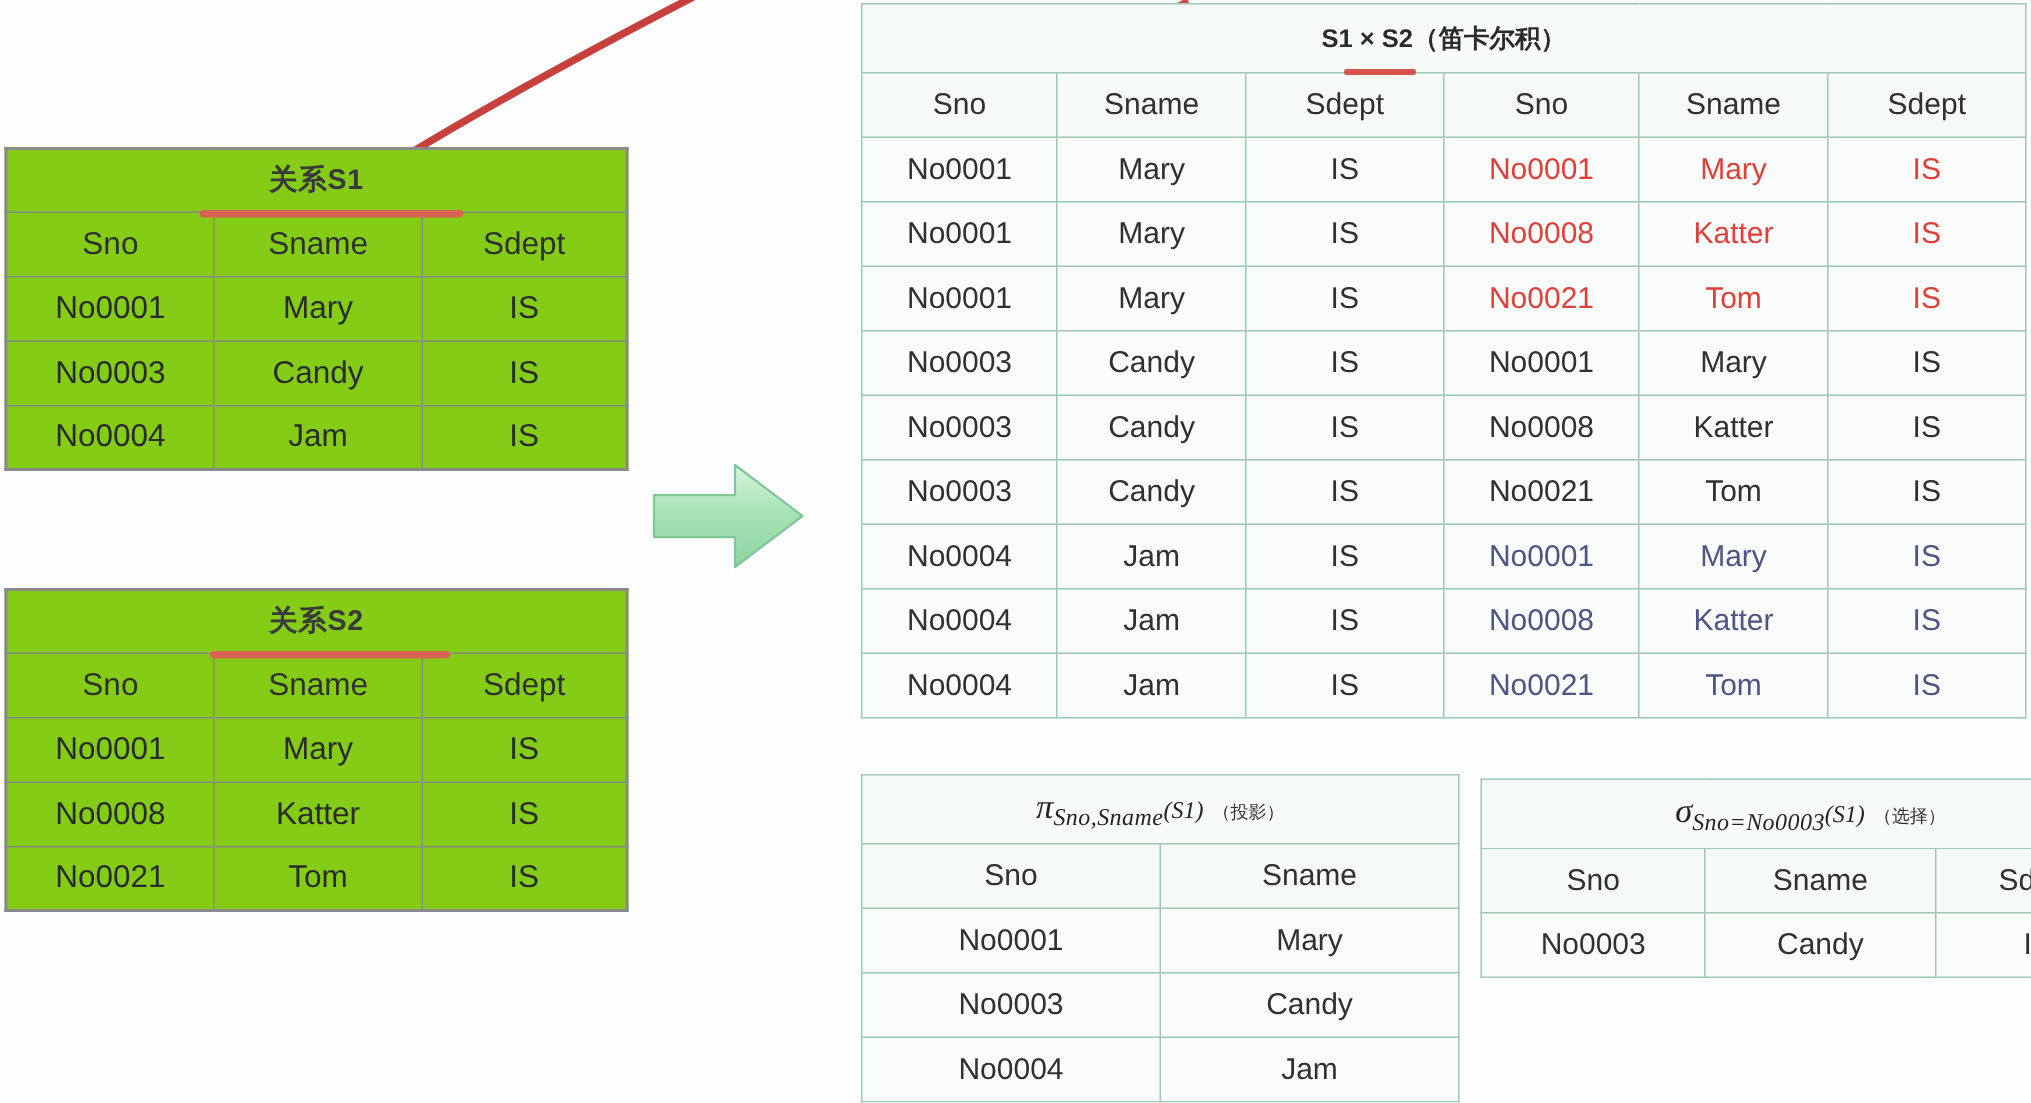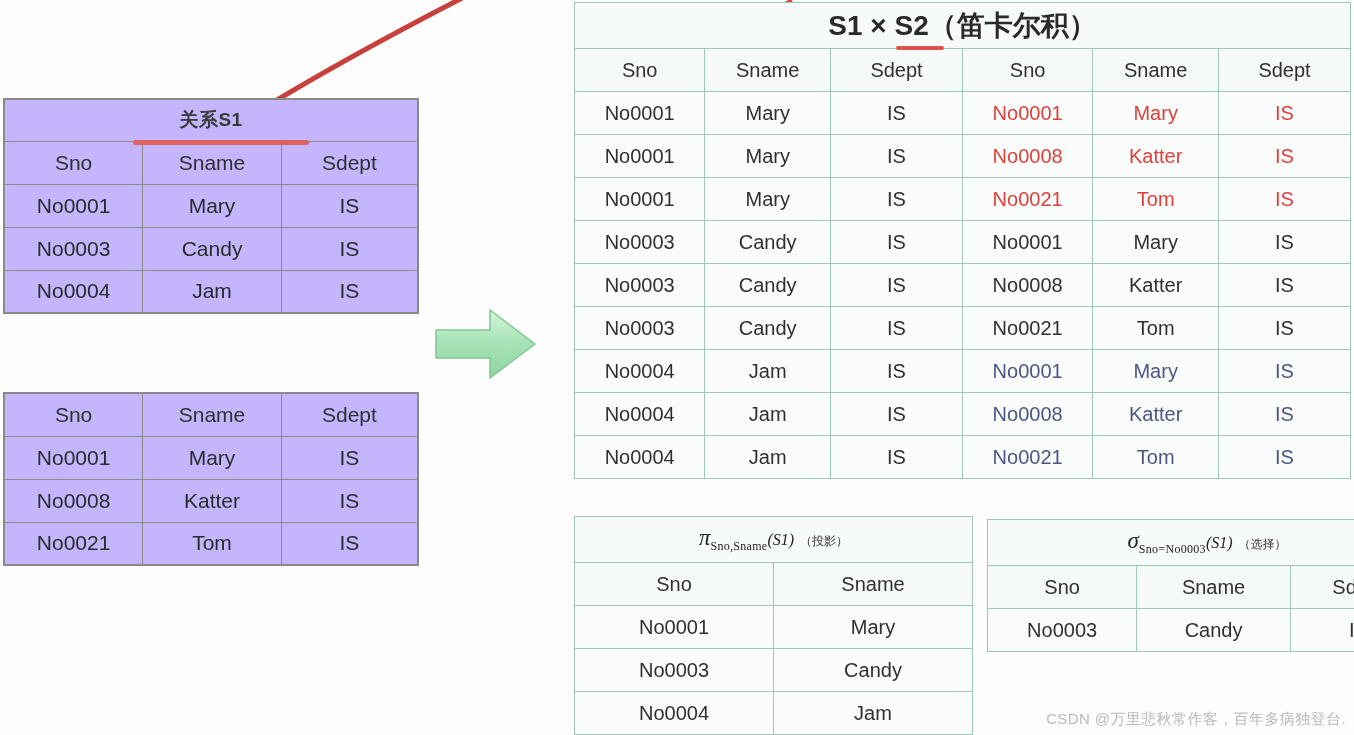--- a/index.html
+++ b/index.html
@@ -28,21 +28,21 @@
     text-align: center;
     vertical-align: middle;
     font-weight: normal;
     padding: 0;
     white-space: nowrap;
   }
 
   
   .gray-tbl {
     border: 2px solid #8a8a8a;
-    background: #c4b5fd;
+    background: #84cc16;
   }
   .gray-tbl td {
     border: 1px solid #8a8a8a;
     color: #2b2b2b;
     font-size: 21px;
     height: 43px;
   }
   .gray-tbl td.caption {
     font-size: 19px;
     font-weight: bold;
@@ -77,30 +77,30 @@
 
   
   #tbl-s1  { left: 3px;   top: 98px;  width: 416px; }
   #tbl-s2  { left: 3px;   top: 392px; width: 416px; }
   #tbl-cp  { left: 574px; top: 2px;   width: 777px; }
   #tbl-pi  { left: 574px; top: 516px; width: 399px; }
   #tbl-sg  { left: 987px; top: 519px; width: 440px; }
 
   
   .cap-title { font-weight: bold; letter-spacing: .5px; }
-  .cp-title  { font-size: 28px; font-weight: bold; color: #2a2a2a; }
+  .cp-title  { font-size: 17px; font-weight: bold; color: #2a2a2a; }
 
   
   .mathcap {
     display: inline-block;
     font-family: "Liberation Serif", "DejaVu Serif", serif;
     color: #232323;
   }
   .mathcap .op   { font-style: italic; font-size: 23px; }
-  .mathcap .sub  { font-size: 12px; vertical-align: sub; letter-spacing: .3px; }
+  .mathcap .sub  { font-style: italic; font-size: 16px; vertical-align: sub; letter-spacing: .3px; }
   .mathcap .arg  { font-style: italic; font-size: 16px; }
   .mathcap .cn   { font-family: "Liberation Sans","DejaVu Sans",sans-serif;
                    font-size: 12px; color: #333; margin-left: 6px; }
 
   
   .red-underline {
     position: absolute;
     height: 5px;
     background: #df5b56;
     border-radius: 3px;
@@ -191,20 +191,26 @@
   </table>
 
   <table class="tbl gray-tbl" id="tbl-s2">
     <colgroup>
         <col style="width:33.5%">
         <col style="width:33.5%">
         <col style="width:33%">
       </colgroup>
     <tbody>
       <tr>
+        <td class="caption" colspan="3">
+          <span class="cap-title">关系S2</span>
+          <span class="red-underline" style="left:135px; bottom:-4px; width:160px;"></span>
+        </td>
+      </tr>
+      <tr>
         <td class="hdr">Sno</td>
         <td class="hdr">Sname</td>
         <td class="hdr">Sdept</td>
       </tr>
       <tr>
         <td>No0001</td>
         <td>Mary</td>
         <td>IS</td>
       </tr>
       <tr>
@@ -370,15 +376,14 @@
         <td class="hdr">Sdept</td>
       </tr>
       <tr>
         <td>No0003</td>
         <td>Candy</td>
         <td>IS</td>
       </tr>
     </tbody>
   </table>
 
-  <div id="watermark">CSDN @万里悲秋常作客，百年多病独登台.</div>
 
 </div>
 
 </body></html>

